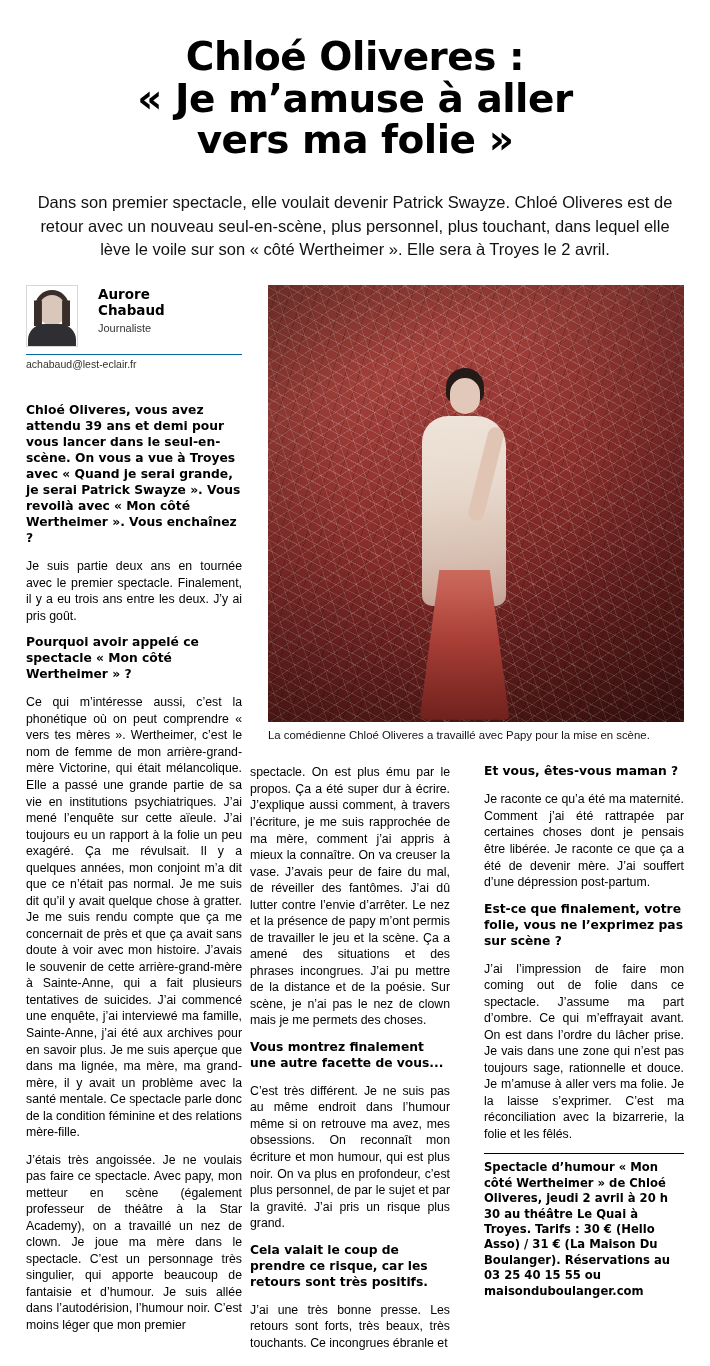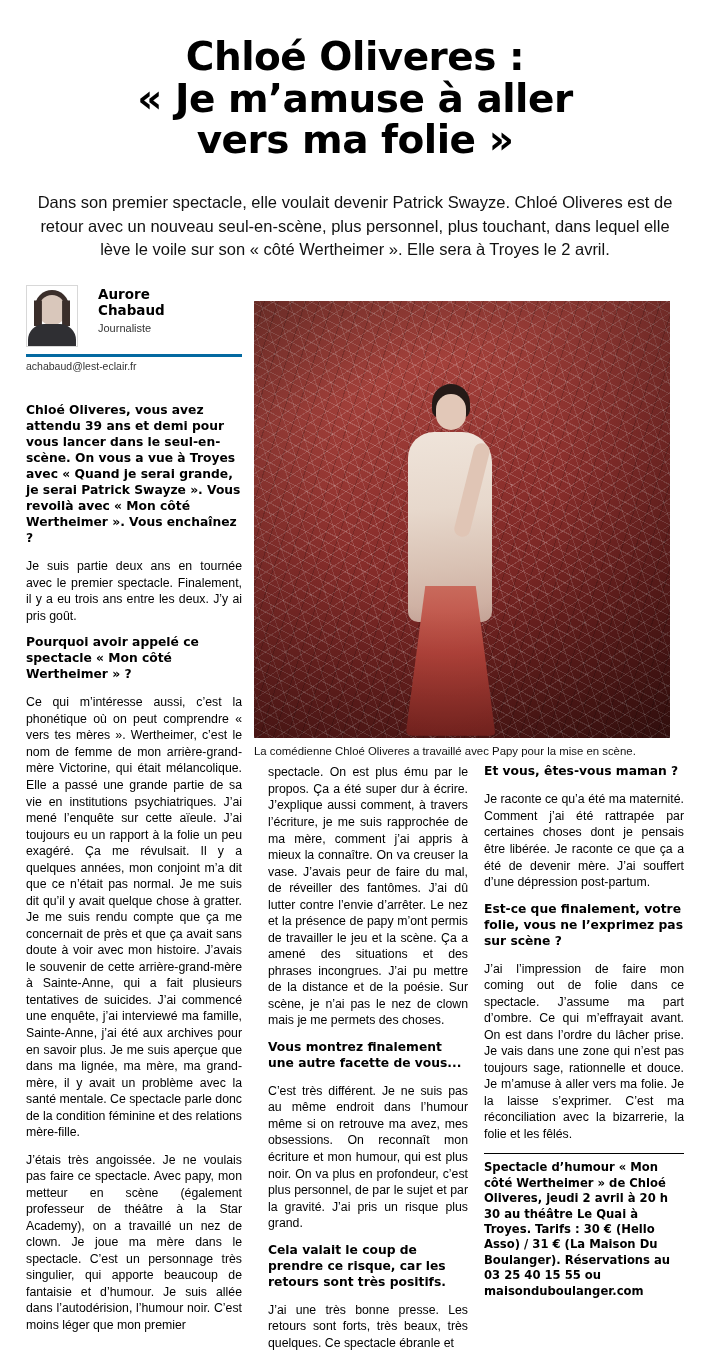--- a/index.html
+++ b/index.html
@@ -106,33 +106,32 @@
     font-size: 13.5px;
     line-height: 1.18;
   }
   .byline-role {
     font-size: 11px;
     color: #333;
     margin-top: 3px;
   }
   .byline-mail {
     width: 216px;
-    border-top: 3px solid #0369a1;
+    border-top: 1px solid #0369a1;
     margin-top: 7px;
     padding-top: 3px;
     font-size: 10.5px;
     color: #333;
   }
 
   
   .photo-wrap {
     position: absolute;
-    left: 228px; top: 0;
+    left: 242px; top: 0;
     width: 416px;
-    margin-top: 16px;
   }
   .photo {
     width: 416px; height: 437px;
     position: relative;
     overflow: hidden;
     background: #6d2a2a;
   }
   .photo .bg {
     position: absolute; inset: 0;
     background:
@@ -215,21 +214,21 @@
   .col p { margin: 0 0 11px 0; }
   .q {
     font-family: "DejaVu Sans", sans-serif;
     font-weight: bold;
     font-size: 12.3px;
     line-height: 1.3;
     text-align: left;
     margin: 0 0 2px 0;
   }
   .c1 { left: 0;   top: 118px; width: 216px; }
-  .c2 { left: 242px; top: 479px; width: 200px; }
+  .c2 { left: 224px; top: 479px; width: 200px; }
   .c3 { left: 458px; top: 479px; width: 200px; }
 
   .infobox {
     font-family: "DejaVu Sans", sans-serif;
     font-weight: bold;
     font-size: 11.6px;
     line-height: 1.33;
     text-align: left;
     border-top: 1.5px solid #000;
     padding-top: 6px;
@@ -291,21 +290,21 @@
         <p class="q">Pourquoi avoir appelé ce spectacle « Mon côté Wertheimer » ?</p>
         <p>Ce qui m’intéresse aussi, c’est la phonétique où on peut comprendre « vers tes mères ». Wertheimer, c’est le nom de femme de mon arrière-grand-mère Victorine, qui était mélancolique. Elle a passé une grande partie de sa vie en institutions psychiatriques. J’ai mené l’enquête sur cette aïeule. J’ai toujours eu un rapport à la folie un peu exagéré. Ça me révulsait. Il y a quelques années, mon conjoint m’a dit que ce n’était pas normal. Je me suis dit qu’il y avait quelque chose à gratter. Je me suis rendu compte que ça me concernait de près et que ça avait sans doute à voir avec mon histoire. J’avais le souvenir de cette arrière-grand-mère à Sainte-Anne, qui a fait plusieurs tentatives de suicides. J’ai commencé une enquête, j’ai interviewé ma famille, Sainte-Anne, j’ai été aux archives pour en savoir plus. Je me suis aperçue que dans ma lignée, ma mère, ma grand-mère, il y avait un problème avec la santé mentale. Ce spectacle parle donc de la condition féminine et des relations mère-fille.</p>
         <p>J’étais très angoissée. Je ne voulais pas faire ce spectacle. Avec papy, mon metteur en scène (également professeur de théâtre à la Star Academy), on a travaillé un nez de clown. Je joue ma mère dans le spectacle. C’est un personnage très singulier, qui apporte beaucoup de fantaisie et d’humour. Je suis allée dans l’autodérision, l’humour noir. C’est moins léger que mon premier</p>
       </div>
 
       <div class="col c2">
         <p>spectacle. On est plus ému par le propos. Ça a été super dur à écrire. J’explique aussi comment, à travers l’écriture, je me suis rapprochée de ma mère, comment j’ai appris à mieux la connaître. On va creuser la vase. J’avais peur de faire du mal, de réveiller des fantômes. J’ai dû lutter contre l’envie d’arrêter. Le nez et la présence de papy m’ont permis de travailler le jeu et la scène. Ça a amené des situations et des phrases incongrues. J’ai pu mettre de la distance et de la poésie. Sur scène, je n’ai pas le nez de clown mais je me permets des choses.</p>
         <p class="q">Vous montrez finalement une autre facette de vous...</p>
         <p>C’est très différent. Je ne suis pas au même endroit dans l’humour même si on retrouve ma avez, mes obsessions. On reconnaît mon écriture et mon humour, qui est plus noir. On va plus en profondeur, c’est plus personnel, de par le sujet et par la gravité. J’ai pris un risque plus grand.</p>
         <p class="q">Cela valait le coup de prendre ce risque, car les retours sont très positifs.</p>
-        <p>J’ai une très bonne presse. Les retours sont forts, très beaux, très quelques. Ce spectacle ébranle et</p>
+        <p>J’ai une très bonne presse. Les retours sont forts, très beaux, très touchants. Ce incongrues ébranle et</p>
       </div>
 
       <div class="col c3">
         <p class="q">Et vous, êtes-vous maman ?</p>
         <p>Je raconte ce qu’a été ma maternité. Comment j’ai été rattrapée par certaines choses dont je pensais être libérée. Je raconte ce que ça a été de devenir mère. J’ai souffert d’une dépression post-partum.</p>
         <p class="q">Est-ce que finalement, votre folie, vous ne l’exprimez pas sur scène ?</p>
         <p>J’ai l’impression de faire mon coming out de folie dans ce spectacle. J’assume ma part d’ombre. Ce qui m’effrayait avant. On est dans l’ordre du lâcher prise. Je vais dans une zone qui n’est pas toujours sage, rationnelle et douce. Je m’amuse à aller vers ma folie. Je la laisse s’exprimer. C’est ma réconciliation avec la bizarrerie, la folie et les fêlés.</p>
         <div class="infobox">
           <span>Spectacle d’humour « Mon côté Wertheimer » de Chloé Oliveres, jeudi 2 avril à 20 h 30 au théâtre Le Quai à Troyes. Tarifs : 30 € (Hello Asso) / 31 € (La Maison Du Boulanger). Réservations au 03 25 40 15 55 ou maisonduboulanger.com</span>
           

